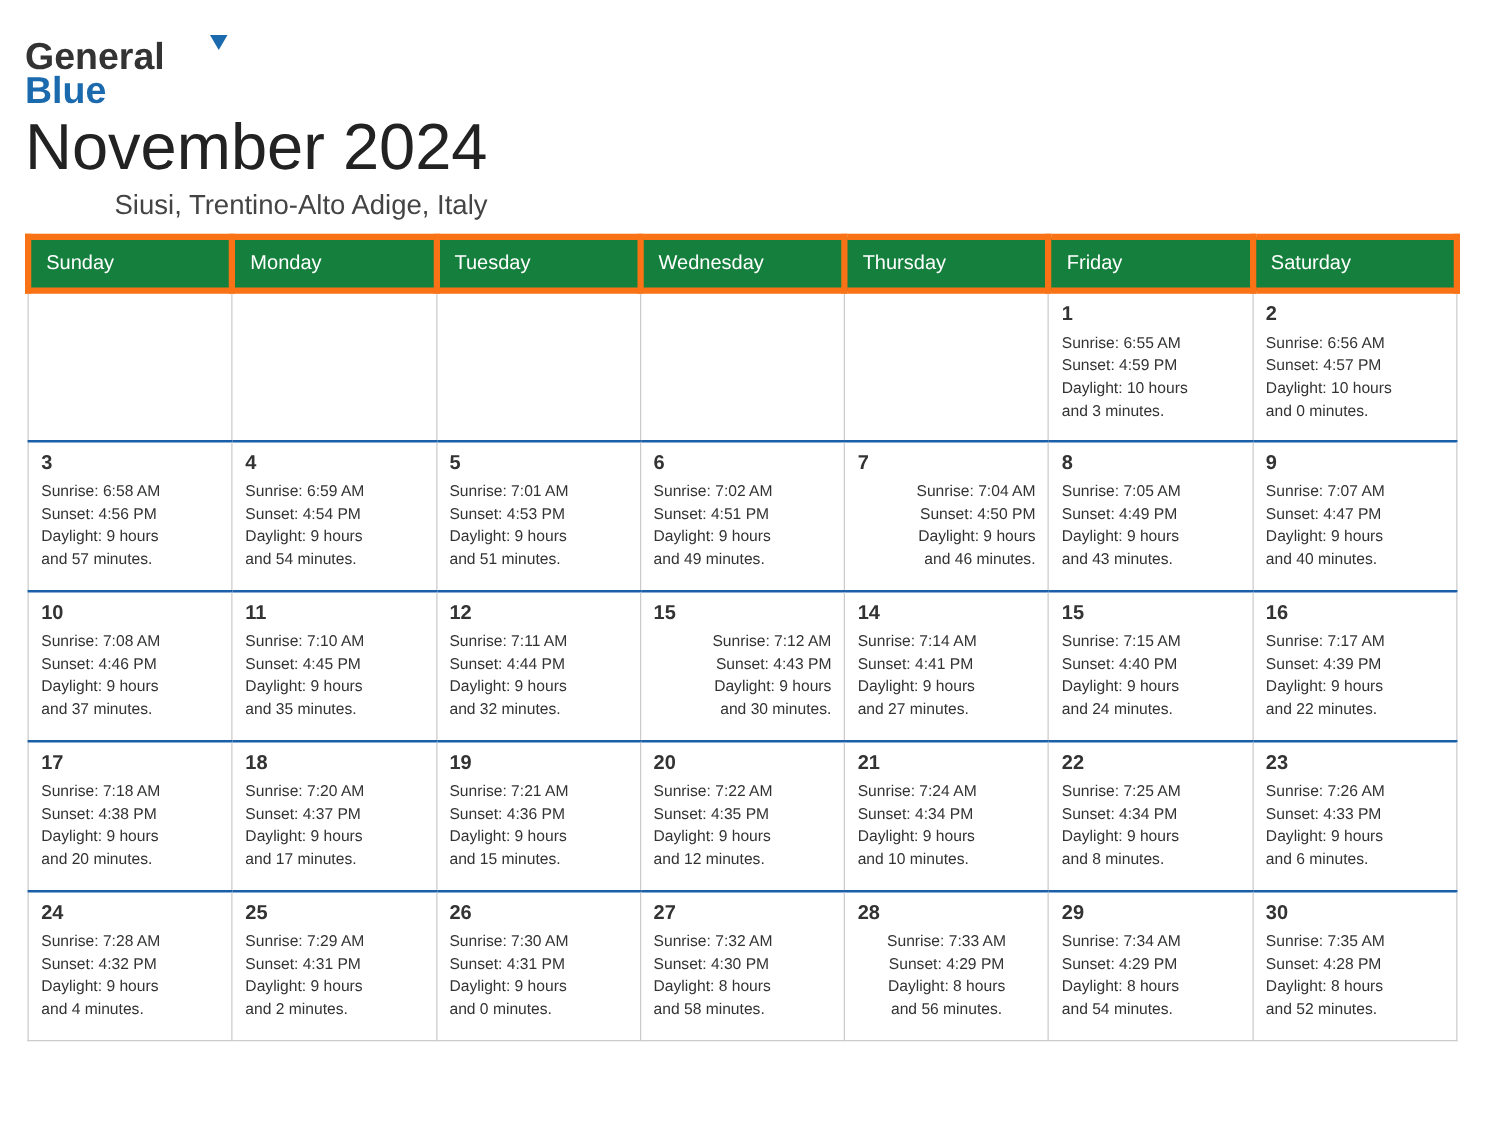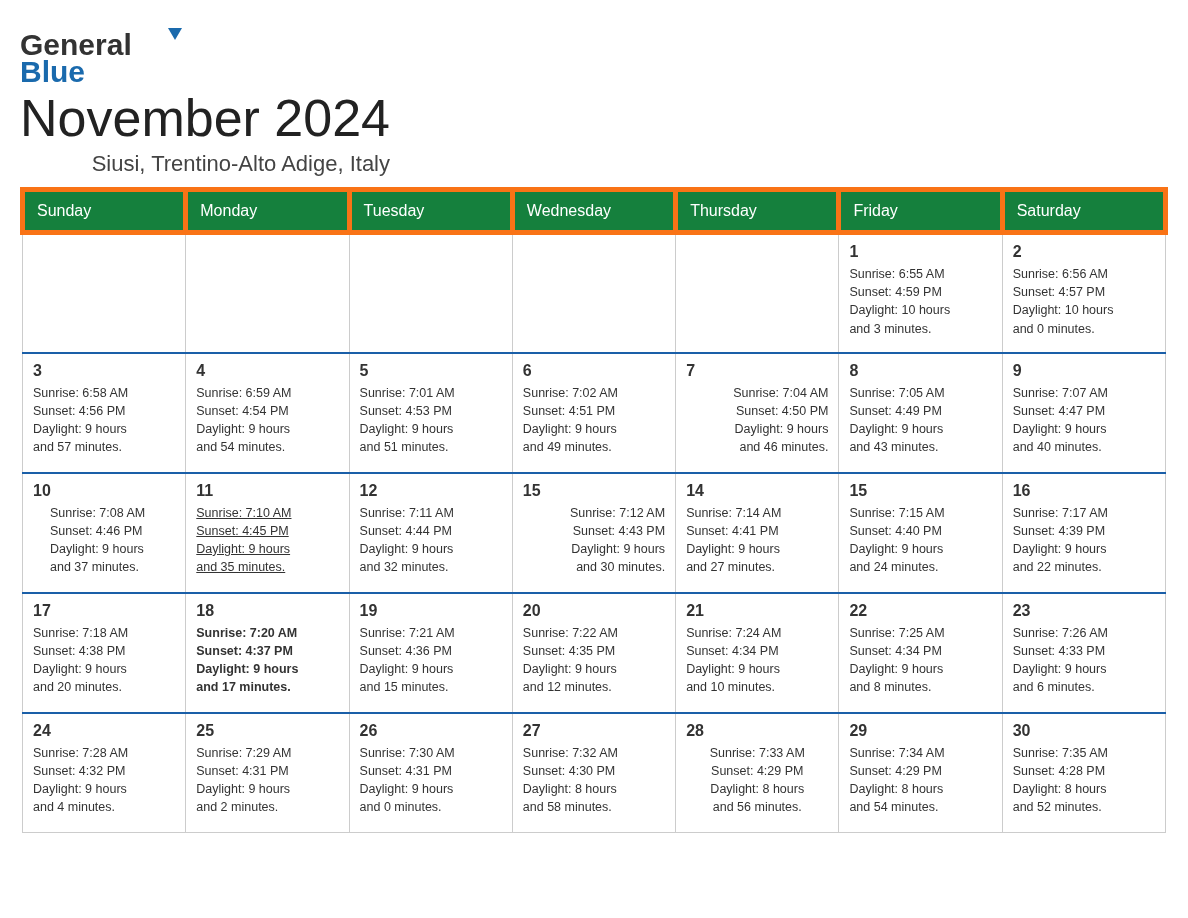--- a/index.html
+++ b/index.html
@@ -182,28 +182,28 @@
           <span class="day-number">9</span>
           <div class="day-info" style="white-space: pre-line;">Sunrise: 7:07 AM
 Sunset: 4:47 PM
 Daylight: 9 hours
 and 40 minutes.</div>
         </td>
       </tr>
       <tr class="row-divider">
         <td>
           <span class="day-number">10</span>
-          <div class="day-info" style="white-space: pre-line; margin-left: 17px;">Sunrise: 7:08 AM
+          <div class="day-info" style="white-space: pre-line;">Sunrise: 7:08 AM
 Sunset: 4:46 PM
 Daylight: 9 hours
 and 37 minutes.</div>
         </td>
         <td>
           <span class="day-number">11</span>
-          <div class="day-info" style="white-space: pre-line; text-decoration: underline;">Sunrise: 7:10 AM
+          <div class="day-info" style="white-space: pre-line;">Sunrise: 7:10 AM
 Sunset: 4:45 PM
 Daylight: 9 hours
 and 35 minutes.</div>
         </td>
         <td>
           <span class="day-number">12</span>
           <div class="day-info" style="white-space: pre-line;">Sunrise: 7:11 AM
 Sunset: 4:44 PM
 Daylight: 9 hours
 and 32 minutes.</div>
@@ -240,21 +240,21 @@
       <tr class="row-divider">
         <td>
           <span class="day-number">17</span>
           <div class="day-info" style="white-space: pre-line;">Sunrise: 7:18 AM
 Sunset: 4:38 PM
 Daylight: 9 hours
 and 20 minutes.</div>
         </td>
         <td>
           <span class="day-number">18</span>
-          <div class="day-info" style="white-space: pre-line; font-weight: bold;">Sunrise: 7:20 AM
+          <div class="day-info" style="white-space: pre-line;">Sunrise: 7:20 AM
 Sunset: 4:37 PM
 Daylight: 9 hours
 and 17 minutes.</div>
         </td>
         <td>
           <span class="day-number">19</span>
           <div class="day-info" style="white-space: pre-line;">Sunrise: 7:21 AM
 Sunset: 4:36 PM
 Daylight: 9 hours
 and 15 minutes.</div>

